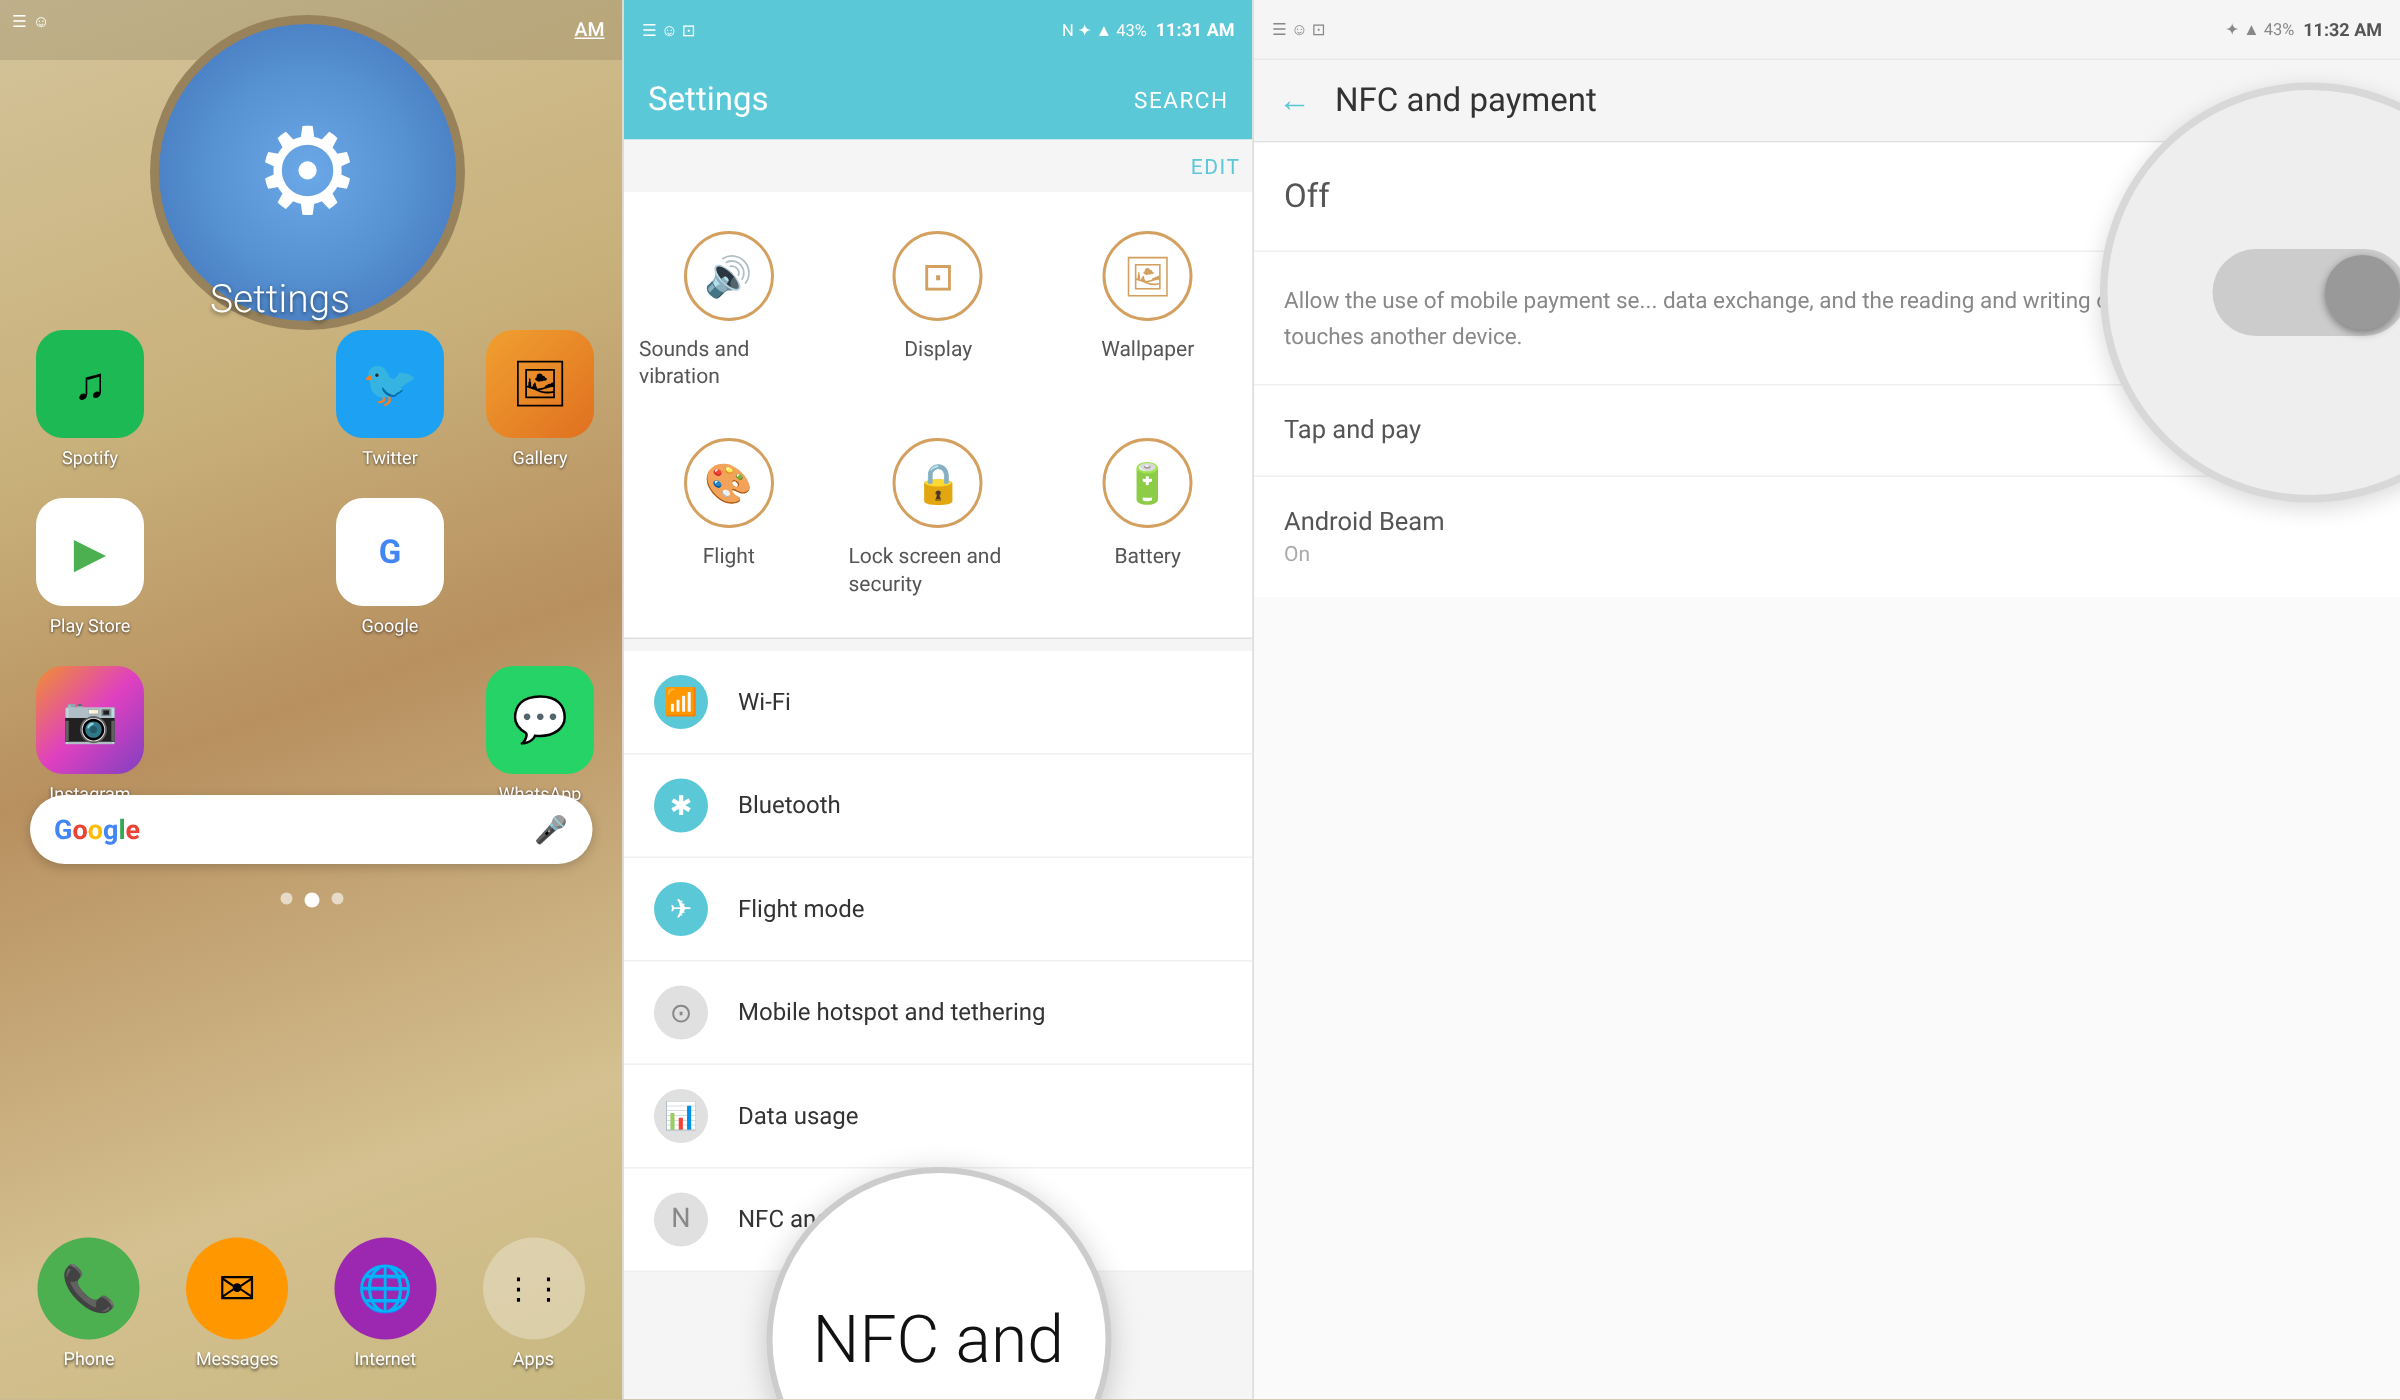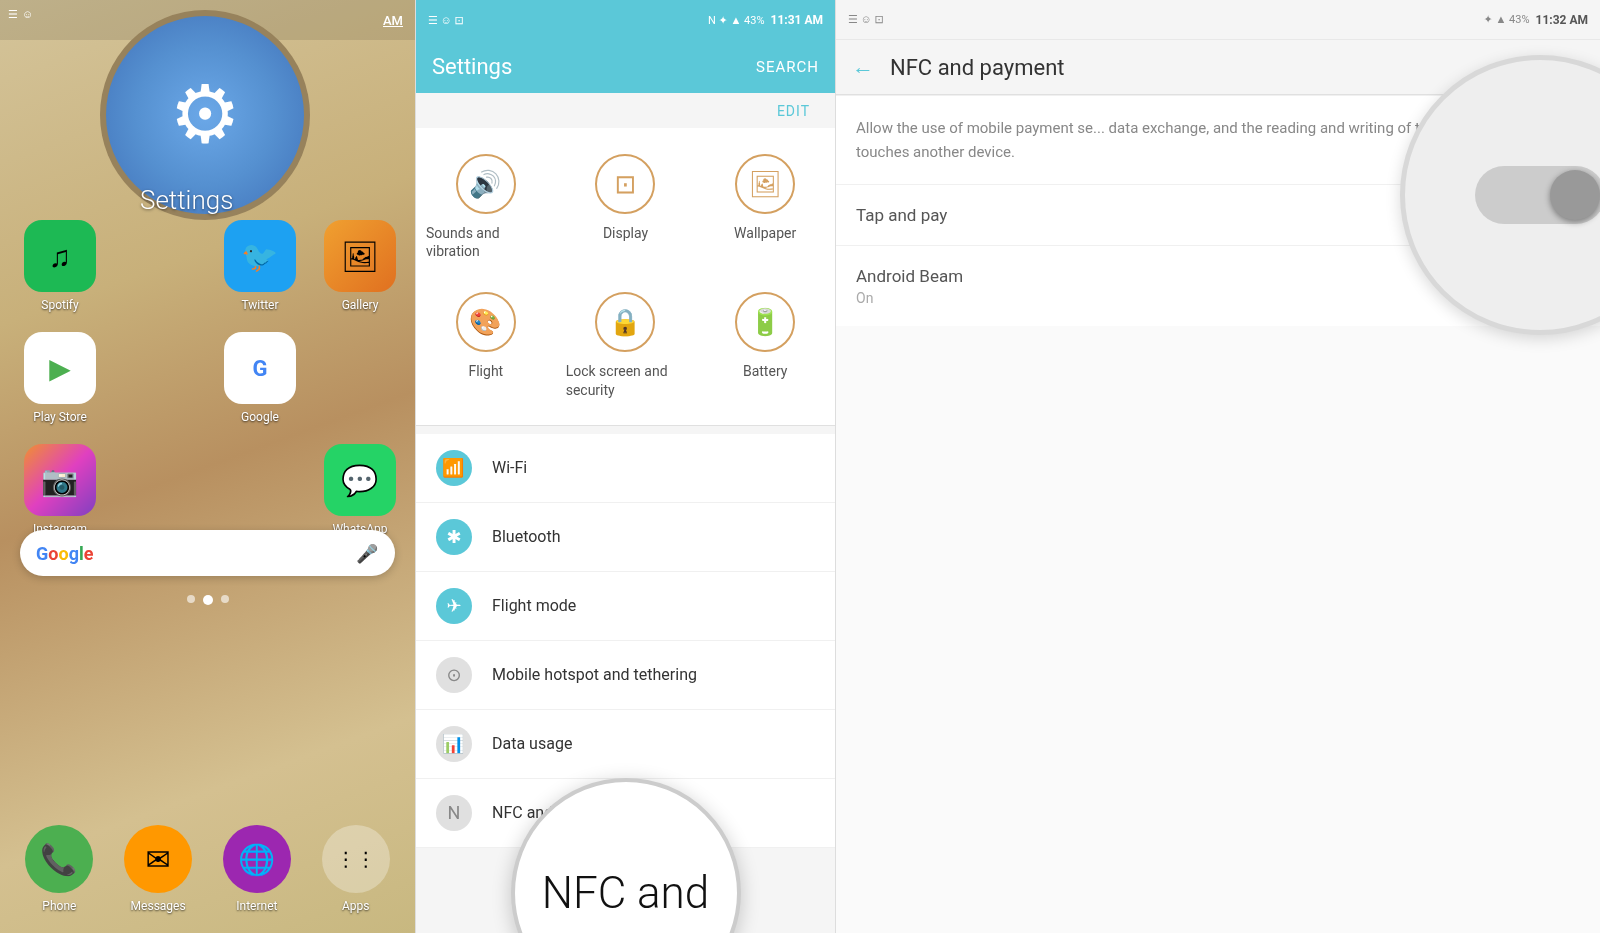--- a/index.html
+++ b/index.html
@@ -254,21 +254,21 @@
     }
 
     .search-label {
       color: white;
       font-size: 15px;
       letter-spacing: 1px;
     }
 
     .edit-bar {
       background: #f5f5f5;
-      padding: 8px 25px;
+      padding: 8px 8px;
       text-align: right;
     }
 
     .edit-label {
       color: #5bc8d8;
       font-size: 14px;
       letter-spacing: 1px;
     }
 
     
@@ -668,20 +668,27 @@
       <span class="status-icon" style="color:#888;">✦ ▲ 43%</span>
       <span class="status-time" style="color:#555;">11:32 AM</span>
     </div>
   </div>
 
   <div class="nfc-header">
     <span class="back-arrow">←</span>
     <span class="nfc-header-title">NFC and payment</span>
   </div>
 
+  <div class="nfc-toggle-row">
+    <span class="nfc-off-label">Off</span>
+
+    <div style="width:70px; height:32px; background:#d0d0d0; border-radius:16px; display:flex; align-items:center; padding:3px; justify-content:flex-end;">
+      <div style="width:28px; height:28px; background:#999; border-radius:50%; box-shadow:0 1px 3px rgba(0,0,0,0.3);"></div>
+    </div>
+  </div>
 
   <div class="nfc-description">
     <span>Allow the use of mobile payment se... data exchange, and the reading and writing of tags when the device touches another device.</span>
   </div>
 
   <div class="nfc-section-item">
     <div class="nfc-section-title">Tap and pay</div>
   </div>
 
   <div class="nfc-section-item">

